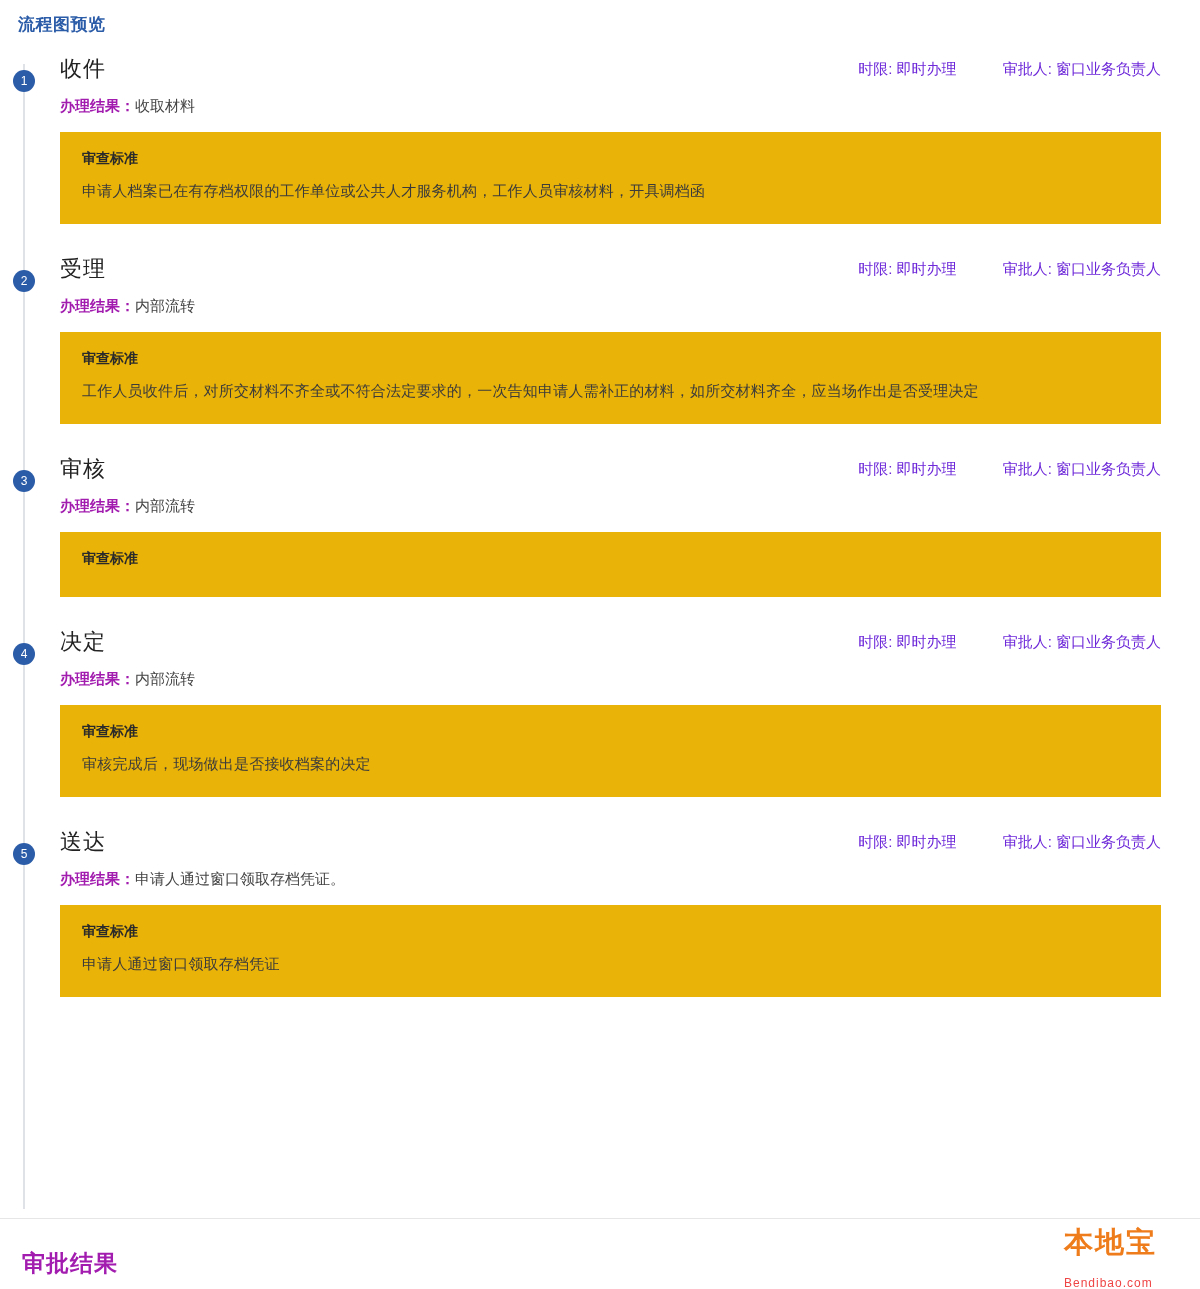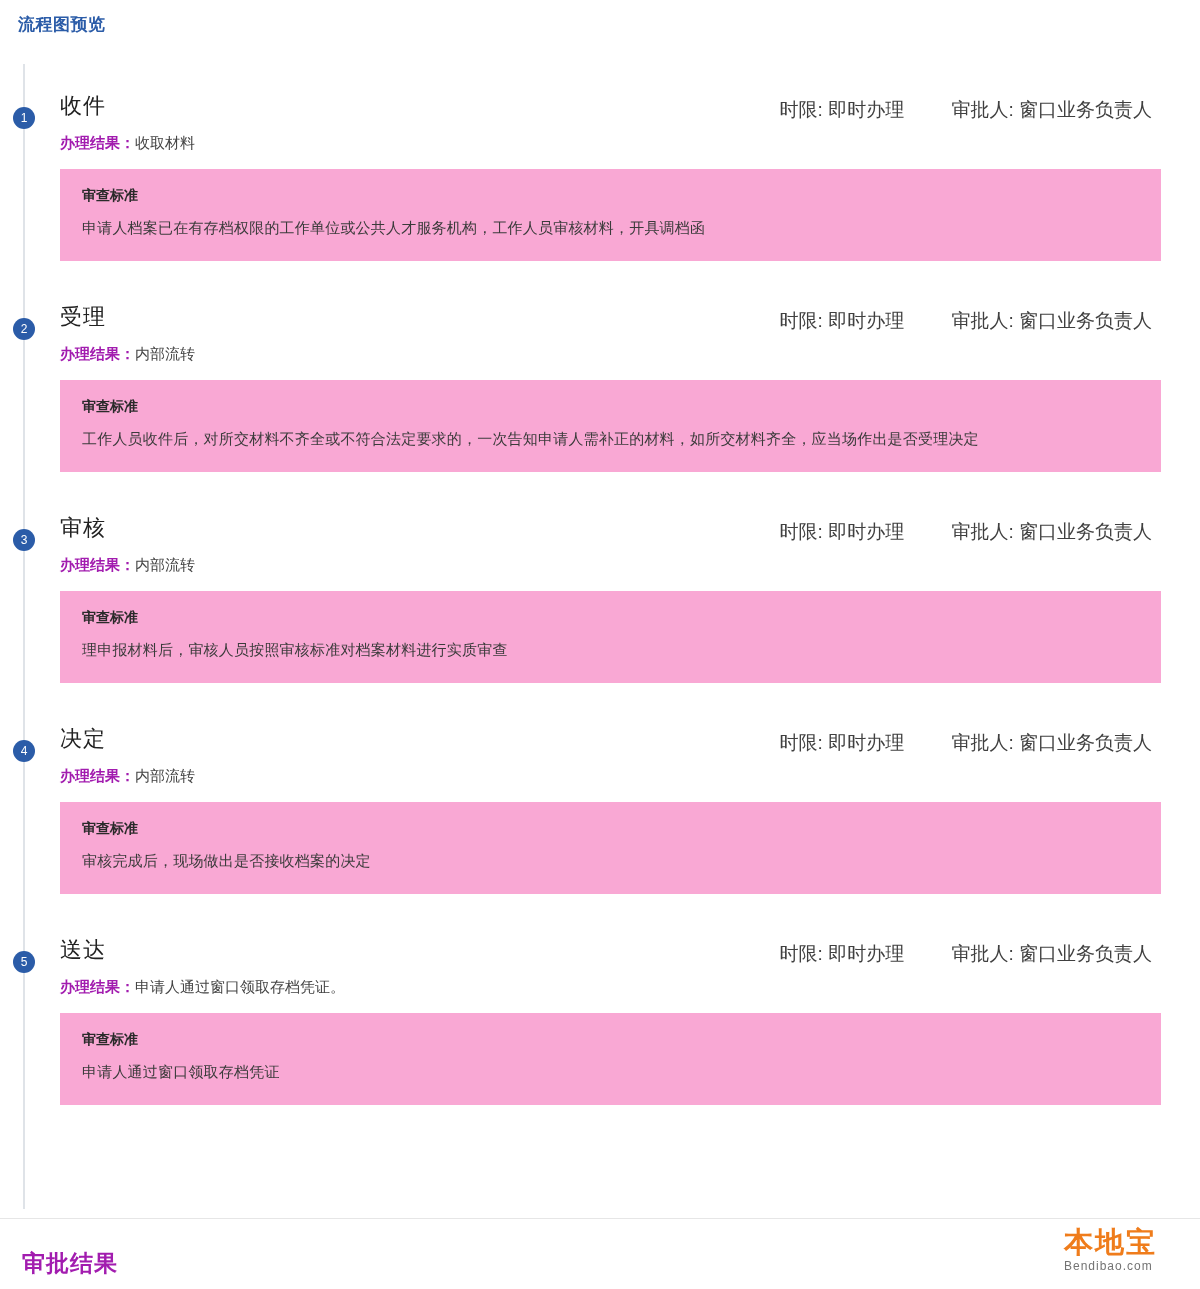--- a/index.html
+++ b/index.html
@@ -62,36 +62,35 @@
     color: #ffffff;
     font-size: 12px;
     line-height: 22px;
     text-align: center;
     font-family: "Liberation Sans", sans-serif;
   }
 
   .step-head {
     position: relative;
     height: 42px;
-    margin-top: 37px;
   }
   .step-name {
     position: absolute;
     left: 0;
     top: 4px;
     font-size: 22px;
     color: #222222;
     letter-spacing: 1px;
   }
   .step-meta {
     position: absolute;
-    right: 28px;
+    right: 19px;
     top: 10px;
-    font-size: 19px;
-    color: #404040;
+    font-size: 15px;
+    color: #6d28d9;
     white-space: nowrap;
   }
   .step-meta .meta-item { margin-left: 42px; }
   .step-meta .meta-item:first-child { margin-left: 0; }
 
   .result-row {
     font-size: 15px;
     color: #333333;
     margin-top: 4px;
     margin-bottom: 16px;
@@ -99,21 +98,21 @@
   }
   .result-label {
     font-weight: bold;
     color: #a21caf;
   }
   .result-value {
     color: #444444;
   }
 
   .criteria-box {
-    background: #f9a8d4;
+    background: #eab308;
     padding: 18px 20px 20px 22px;
     margin-right: 19px;
     margin-bottom: 26px;
   }
   .criteria-title {
     font-size: 14px;
     font-weight: bold;
     color: #2a2a2a;
     margin-bottom: 9px;
   }
@@ -152,23 +151,23 @@
   }
   .logo-mark {
     font-size: 29px;
     font-weight: bold;
     color: #ef7c1b;
     letter-spacing: 2px;
     line-height: 32px;
     font-family: "DejaVu Sans", sans-serif;
   }
   .logo-sub {
-    margin-top: 1px;
+    margin-top: 18px;
     font-size: 12px;
-    color: #737373;
+    color: #ef4444;
     letter-spacing: 1px;
     font-family: "Liberation Sans", sans-serif;
   }
 </style>
 </head>
 <body>
 
 <div class="page">
 
   <div class="section-title">流程图预览</div>
@@ -219,21 +218,20 @@
         <div class="step-meta">
           <span class="meta-item">时限: 即时办理</span>
           <span class="meta-item">审批人: 窗口业务负责人</span>
         </div>
       </div>
       <div class="result-row">
         <span class="result-label">办理结果：</span><span class="result-value">内部流转</span>
       </div>
       <div class="criteria-box">
         <div class="criteria-title">审查标准</div>
-        <div class="criteria-text">理申报材料后，审核人员按照审核标准对档案材料进行实质审查</div>
       </div>
     </div>
 
     <div class="step">
       <div class="step-marker">4</div>
       <div class="step-head">
         <div class="step-name">决定</div>
         <div class="step-meta">
           <span class="meta-item">时限: 即时办理</span>
           <span class="meta-item">审批人: 窗口业务负责人</span>

